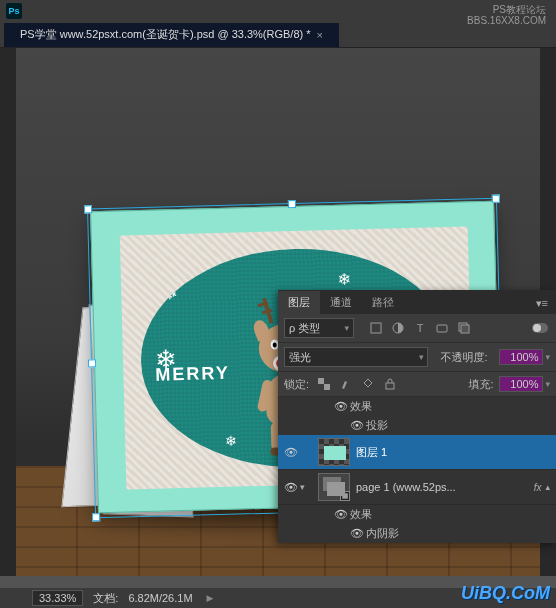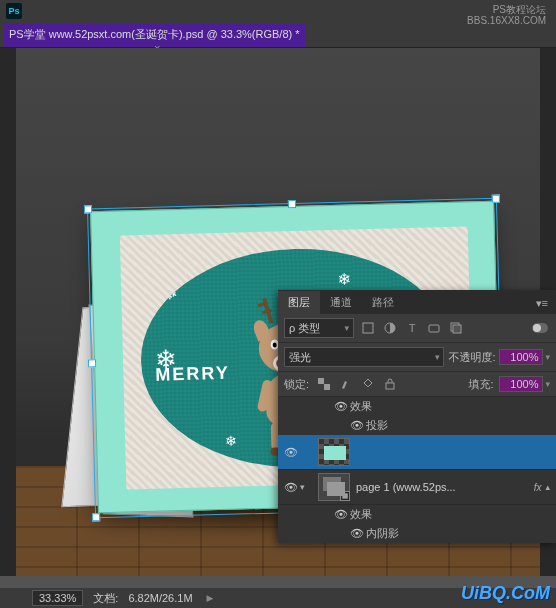--- a/index.html
+++ b/index.html
@@ -1,20 +1,20 @@
 <!DOCTYPE html>
 <html><head>
 <meta charset="utf-8">
 <style>
 * { margin: 0; padding: 0; box-sizing: border-box; font-family: "Microsoft YaHei", Arial, sans-serif; }
 body { width: 556px; height: 608px; background: #535353; overflow: hidden; position: relative; }
 .title-bar { height: 22px; background: #3a3a3a; display: flex; align-items: center; padding: 0 6px; font-size: 11px; color: #ccc; }
 .ps-logo { width: 16px; height: 16px; background: #001d26; color: #22c0f2; font-weight: bold; font-size: 9px; display: flex; align-items: center; justify-content: center; border-radius: 2px; margin-right: 6px; }
 .tab-bar { height: 26px; background: #3a3a3a; display: flex; align-items: center; border-bottom: 1px solid #222; }
-.doc-tab { background: #4c1d95; padding: 4px 5px; font-size: 11px; color: #ddd; display: flex; align-items: center; height: 24px; margin-left: 4px; flex-direction: column; }
+.doc-tab { background: #0f172a; padding: 4px 16px; font-size: 11px; color: #ddd; display: flex; align-items: center; height: 24px; margin-left: 4px; }
 .tab-close { margin-left: 6px; color: #999; cursor: pointer; }
 .watermark-top { position: absolute; right: 10px; top: 4px; color: #999; font-size: 10px; text-align: right; line-height: 11px; }
 .canvas-area { position: relative; width: 556px; height: 528px; background: #282828; }
 .canvas-frame { position: absolute; left: 16px; top: 0; width: 524px; height: 528px; background: #3d3d3d; }
 .scene { position: absolute; left: 0; top: 0; width: 524px; height: 528px; background: linear-gradient(to bottom, #464646 0%, #3a3a3a 55%, #2d2d2d 75%); }
 .wood-floor { position: absolute; bottom: 0; left: 0; width: 524px; height: 110px; background: repeating-linear-gradient(90deg, #6b4a2a 0 60px, #5a3d22 60px 62px), linear-gradient(#4a3218, #6b4a2a); }
 .wood-floor::before { content:""; position:absolute; inset:0; background: repeating-linear-gradient(180deg, rgba(0,0,0,.15) 0 2px, transparent 2px 20px); }
 .card-stand { position: absolute; left: 56px; bottom: 60px; width: 140px; height: 240px; }
 .stand-back { position: absolute; left: 0; bottom: 10px; width: 70px; height: 200px; background: linear-gradient(100deg, #e8e8e8, #cfcfcf); transform: skewX(-8deg) rotate(-2deg); border: 1px solid #bbb; }
 .stand-front { position: absolute; left: 24px; bottom: 0; width: 90px; height: 210px; background: linear-gradient(95deg, #fafafa, #ddd); transform: skewX(6deg) rotate(2deg); border: 1px solid #ccc; }
@@ -63,21 +63,21 @@
 .status-bar { position: absolute; bottom: 0; left: 0; width: 556px; height: 20px; background: #3a3a3a; display: flex; align-items: center; font-size: 11px; color: #ccc; padding: 0 8px; gap: 10px; }
 .zoom-box { background: #2a2a2a; padding: 1px 6px; border: 1px solid #555; margin-left: 24px; }
 .tri { color: #888; font-size: 9px; margin-left: 4px; }
 .watermark-br { position: absolute; right: 6px; bottom: 4px; font-size: 18px; font-weight: bold; font-style: italic; color: #4aa8ff; text-shadow: 1px 1px 0 #003366; }
 
 .layers-panel { position: absolute; right: 0; top: 290px; width: 278px; background: #3c3c3c; color: #ccc; font-size: 11px; box-shadow: -2px 2px 8px rgba(0,0,0,.5); }
 .panel-tabs { display: flex; background: #2b2b2b; height: 24px; align-items: flex-end; }
 .ptab { padding: 4px 10px; color: #aaa; cursor: pointer; }
 .ptab.active { background: #3c3c3c; color: #ddd; }
 .panel-menu { margin-left: auto; padding: 4px 8px; color: #aaa; }
-.panel-row { display: flex; align-items: center; padding: 4px 6px; gap: 4px; border-bottom: 1px solid #2e2e2e; }
+.panel-row { display: flex; align-items: center; padding: 4px 6px; gap: 12px; border-bottom: 1px solid #2e2e2e; }
 .dropdown { background: #2a2a2a; border: 1px solid #555; padding: 2px 4px; display: flex; align-items: center; flex: 1; justify-content: space-between; height: 20px; cursor: pointer; }
 .dropdown .chev { font-size: 9px; color: #888; }
 .icon-btn { width: 20px; height: 18px; display: flex; align-items: center; justify-content: center; color: #999; border: 1px solid transparent; cursor: pointer; }
 .pct-box { display:flex; align-items:center; gap:2px; }
 .pct-box .val { background: #701a75; border: 1px solid #555; padding: 1px 4px; width: 44px; text-align: right; }
 .pct-box .chev { font-size: 9px; color: #888; }
 .label { color: #bbb; }
 .lock-row { display:flex; align-items:center; padding: 4px 6px; gap: 6px; border-bottom: 1px solid #2e2e2e; }
 .lock-icons { display:flex; gap:4px; }
 .lock-icons .icon-btn { width: 18px; height: 16px; font-size: 11px; }
@@ -276,20 +276,21 @@
     </div>
     <div class="effect-line" style="padding-left:70px">
       <span class="eye">👁</span>
       <span>投影</span>
     </div>
 
     <div class="layer-item selected">
       <span class="eye">👁</span>
       <span class="twisty"></span>
       <div class="thumb checker card"></div>
+      <span class="layer-name">图层 1</span>
     </div>
 
     <div class="layer-item">
       <span class="eye">👁</span>
       <span class="twisty">▾</span>
       <div class="thumb smart">
           <div class="smart-badge">▦</div>
         </div>
       <span class="layer-name">page 1 (www.52ps...</span>
       <span class="fx-label">fx</span>

